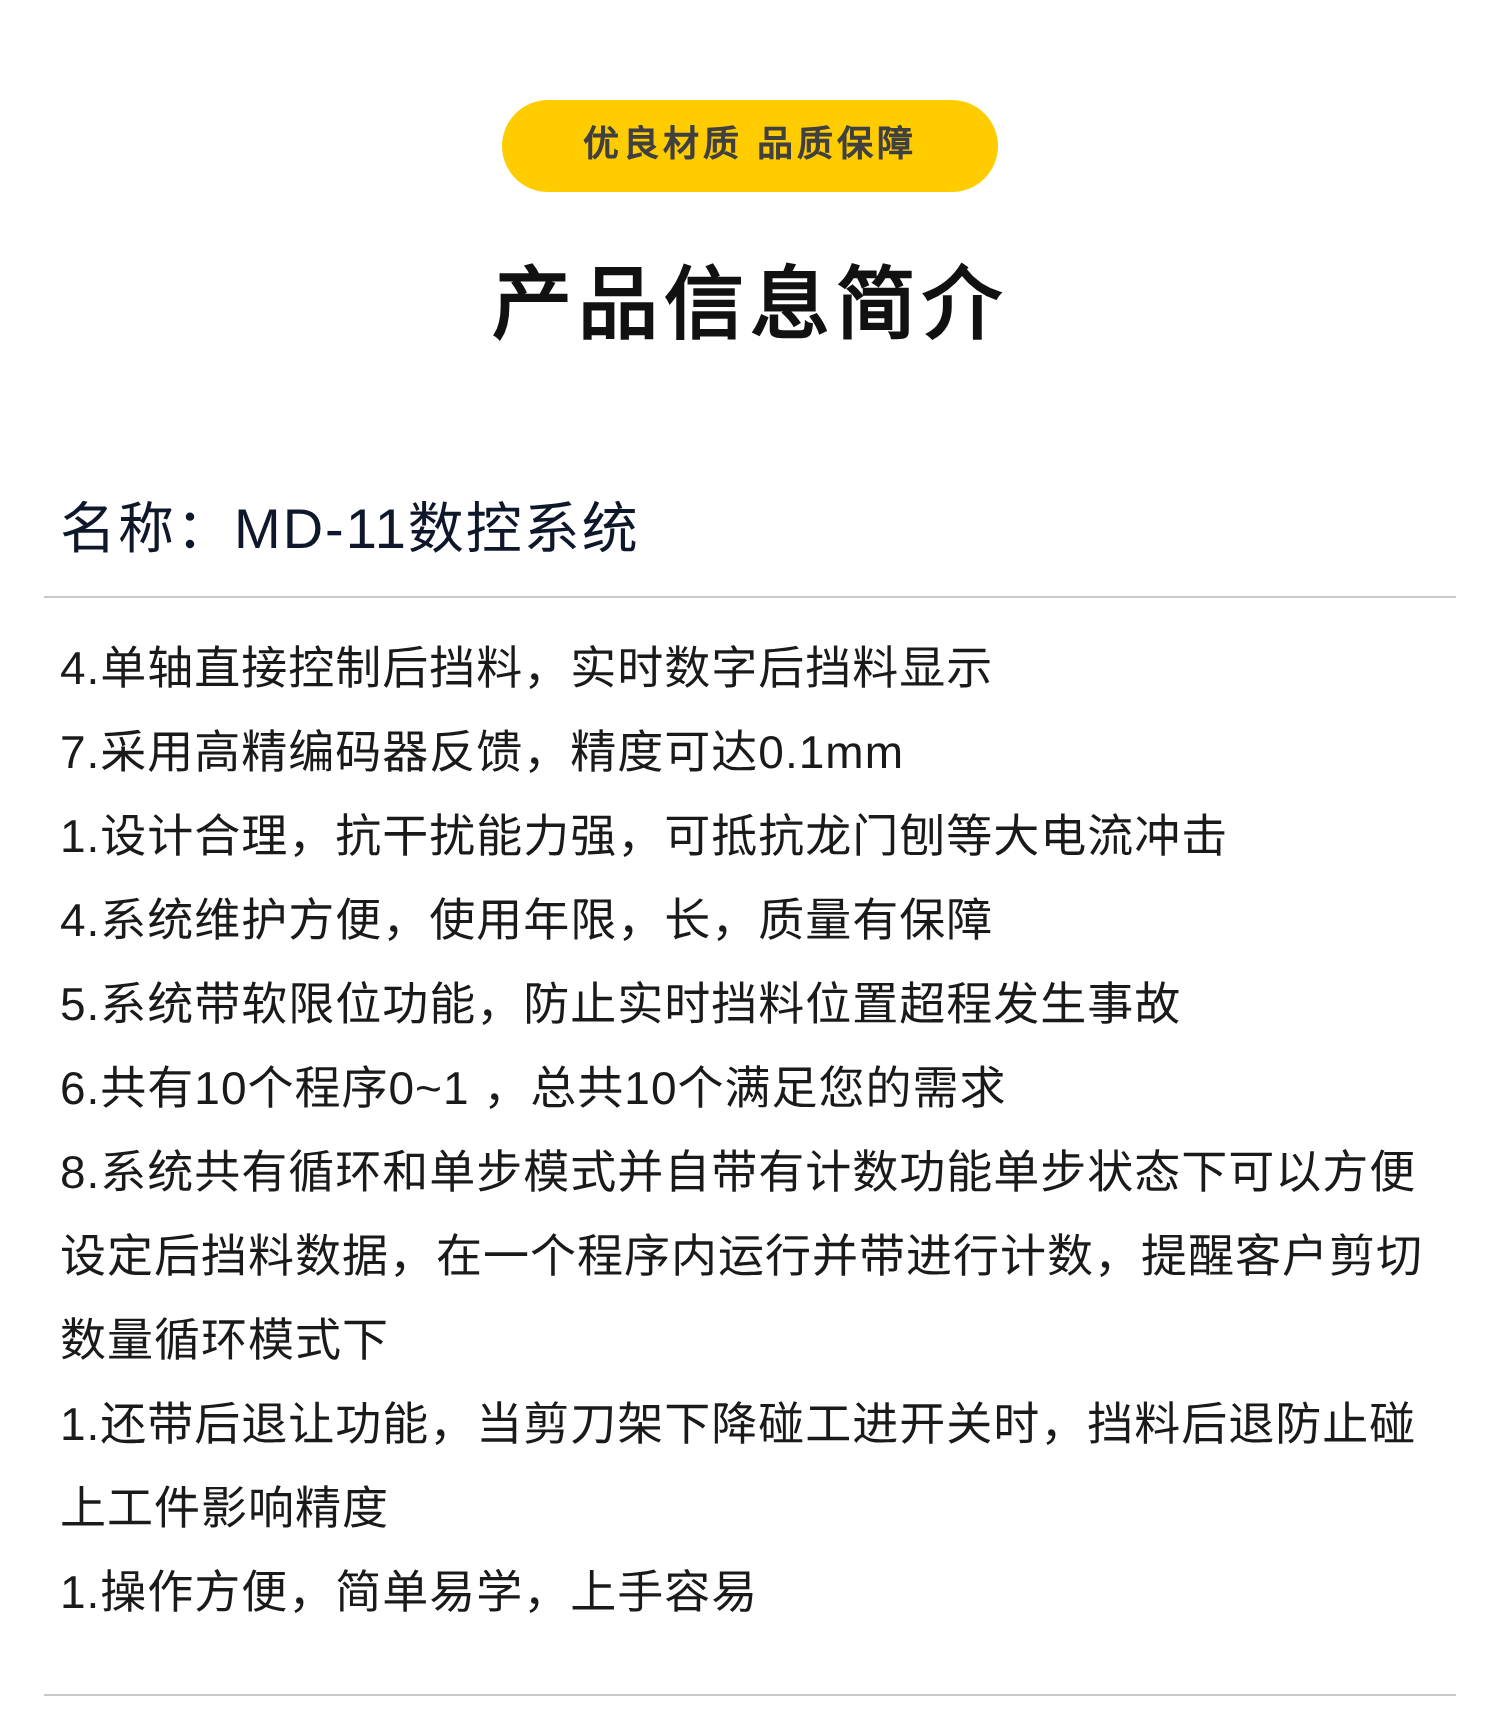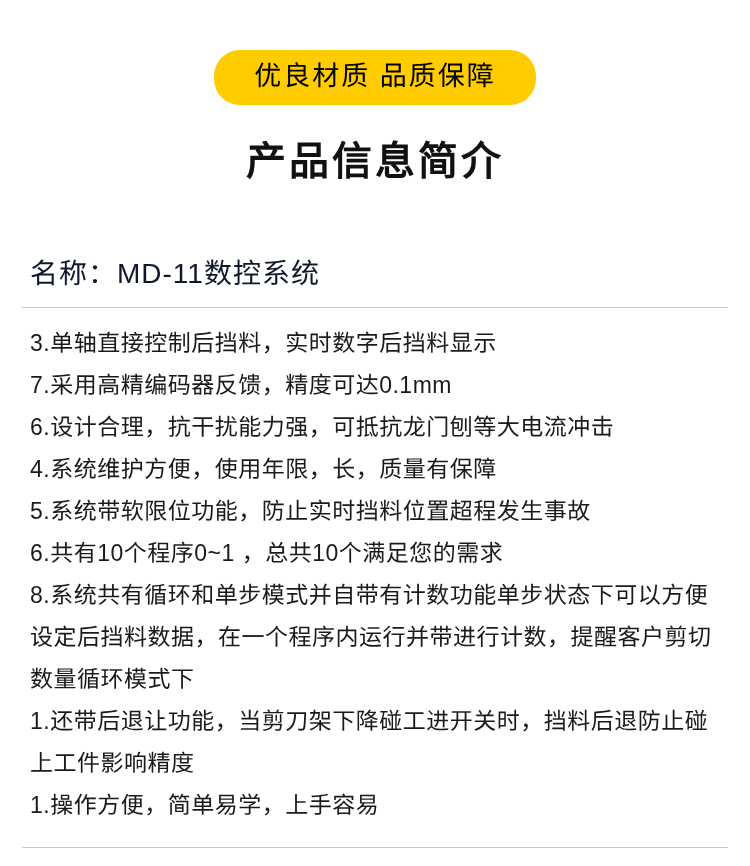--- a/index.html
+++ b/index.html
@@ -27,24 +27,24 @@
   .badge-wrap {
     width: 100%;
     display: flex;
     justify-content: center;
     padding-top: 50px;
   }
   .badge {
     background: #FFCC00;
     border-radius: 26px;
     padding: 13px 40px 15px 40px;
-    font-size: 27px;
-    font-weight: normal;
+    font-size: 18px;
+    font-weight: bold;
     letter-spacing: 2px;
-    color: #000000;
+    color: #404040;
     line-height: 1;
     white-space: nowrap;
   }
 
   
   .main-title {
     text-align: center;
     font-size: 40px;
     font-weight: bold;
     letter-spacing: 3px;
@@ -99,23 +99,23 @@
     <div class="badge" style="background: rgb(255, 204, 0);">优良材质 品质保障</div>
   </div>
 
   <div class="main-title">产品信息简介</div>
 
   <div class="name-line">名称：MD-11数控系统</div>
 
   <div class="rule"></div>
 
   <ul class="features">
-    <li>3.单轴直接控制后挡料，实时数字后挡料显示</li>
+    <li>4.单轴直接控制后挡料，实时数字后挡料显示</li>
     <li>7.采用高精编码器反馈，精度可达0.1mm</li>
-    <li>6.设计合理，抗干扰能力强，可抵抗龙门刨等大电流冲击</li>
+    <li>1.设计合理，抗干扰能力强，可抵抗龙门刨等大电流冲击</li>
     <li>4.系统维护方便，使用年限，长，质量有保障</li>
     <li>5.系统带软限位功能，防止实时挡料位置超程发生事故</li>
     <li>6.共有10个程序0~1 ，总共10个满足您的需求</li>
     <li>8.系统共有循环和单步模式并自带有计数功能单步状态下可以方便设定后挡料数据，在一个程序内运行并带进行计数，提醒客户剪切数量循环模式下</li>
     <li>1.还带后退让功能，当剪刀架下降碰工进开关时，挡料后退防止碰上工件影响精度</li>
     <li>1.操作方便，简单易学，上手容易</li>
   </ul>
 
   <div class="rule-bottom"></div>
 

